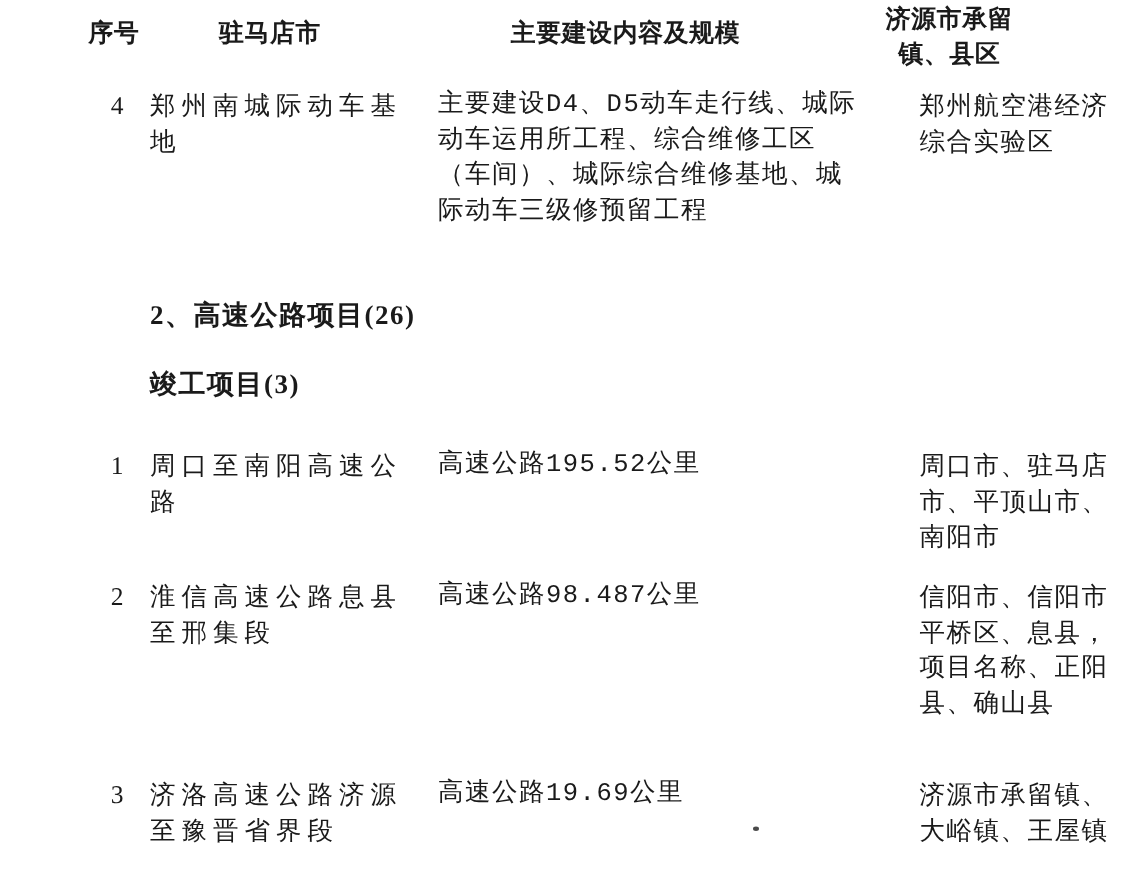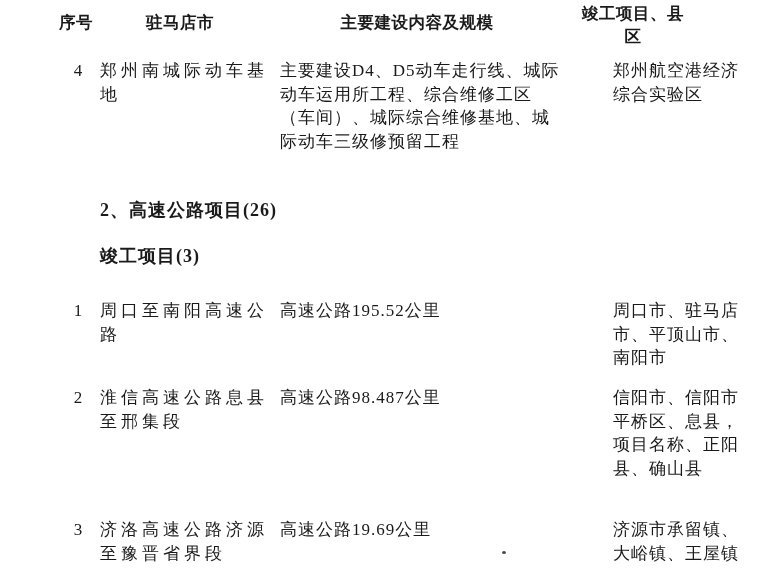--- a/index.html
+++ b/index.html
@@ -24,21 +24,21 @@
   .cell {
     position: absolute;
     top: 0;
     font-size: 17px;
     line-height: 23.5px;
     word-break: normal;
     overflow-wrap: break-word;
   }
   .c1 { left: 58px;  width: 40px;  text-align: center; }
   .c2 { left: 100px; width: 172px; letter-spacing: 4px; }
-  .c3 { left: 280px; width: 282px; letter-spacing: 1px; }
+  .c3 { left: 292px; width: 282px; letter-spacing: 1px; font-family: Liberation Mono, monospace; }
   .c4 { left: 567px; width: 132px; letter-spacing: 1px; margin-left: 46px; }
 
   .header-row { top: 2px; }
   .hc {
     position: absolute;
     top: 0;
     font-family: "Liberation Sans", "DejaVu Sans", sans-serif;
     font-weight: 700;
     font-size: 16.5px;
     line-height: 23px;
@@ -79,21 +79,21 @@
 </style>
 </head>
 <body>
 
 <div class="page">
 
   <div class="row header-row">
     <div class="hc h1">序号</div>
     <div class="hc h2">驻马店市</div>
     <div class="hc h3">主要建设内容及规模</div>
-    <div class="hc h4">竣工项目、县区</div>
+    <div class="hc h4">济源市承留镇、县区</div>
   </div>
 
   <div class="row r-4">
     <div class="cell c1">4</div>
     <div class="cell c2">郑州南城际动车基地</div>
     <div class="cell c3">主要建设D4、D5动车走行线、城际动车运用所工程、综合维修工区（车间）、城际综合维修基地、城际动车三级修预留工程</div>
     <div class="cell c4">郑州航空港经济综合实验区</div>
   </div>
 
   <div class="heading heading-1">2、高速公路项目(26)</div>

